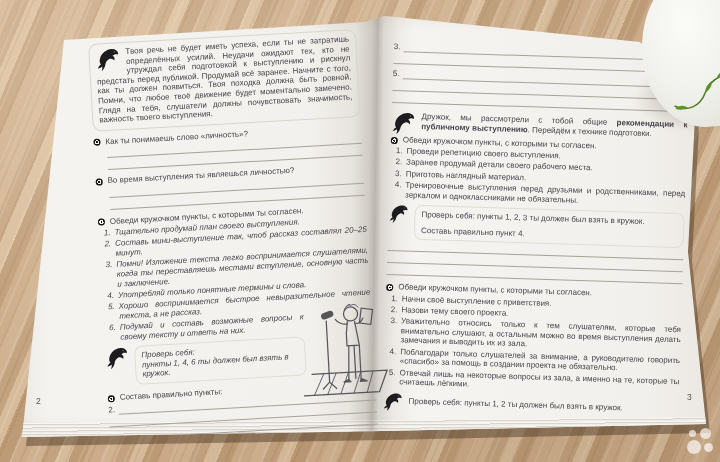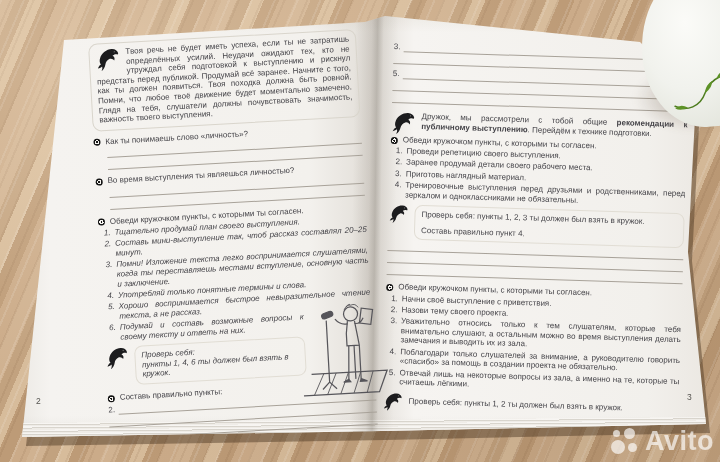--- a/index.html
+++ b/index.html
@@ -302,15 +302,14 @@
     </svg>
   </div>
 
   <div class="wm">
     <div class="wm-dots">
       <i class="d1"></i>
       <i class="d2"></i>
       <i class="d3"></i>
       <i class="d4"></i>
     </div>
-    <span class="wm-text">Avito</span>
   </div>
 </div>
 
 </body></html>

